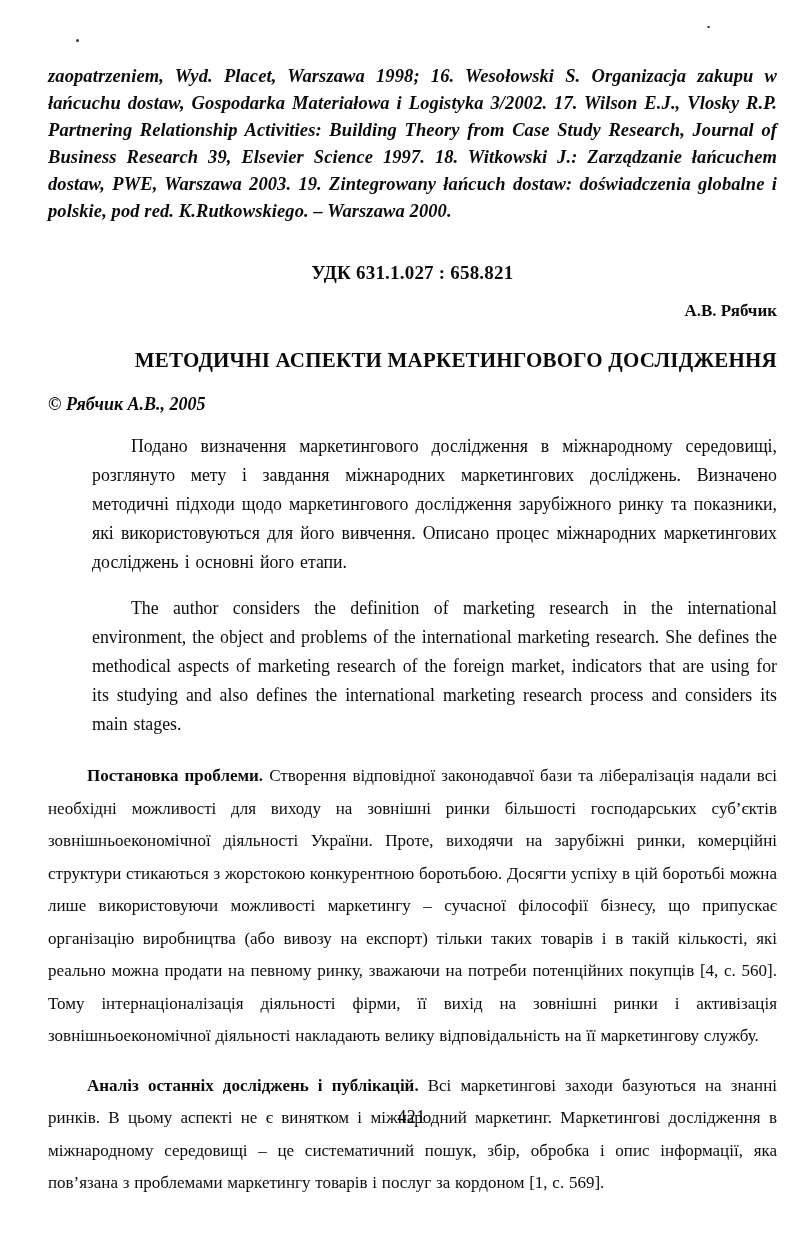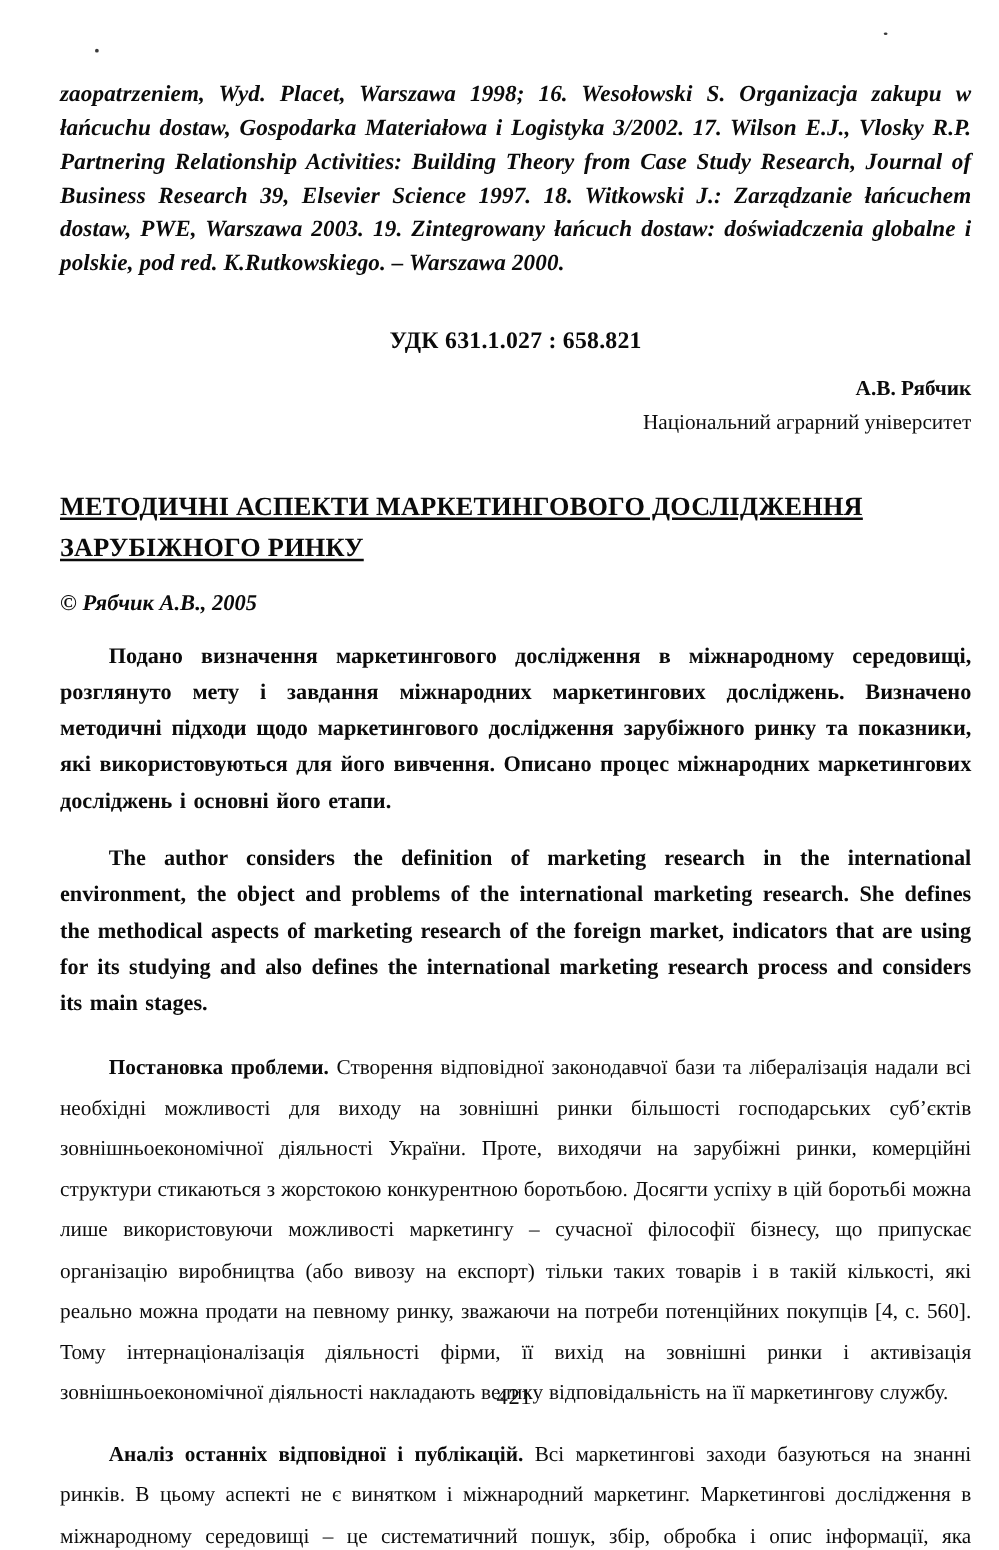--- a/index.html
+++ b/index.html
@@ -41,43 +41,43 @@
   .byline {
     margin-top: 13px;
     text-align: right;
     font-size: 17px;
     line-height: 27px;
   }
   .byline .author { font-weight: bold; }
   .byline .affiliation { font-weight: normal; }
   
   .title {
-    margin-top: 38px;
-    text-align: left;
+    margin-top: 20px;
+    text-align: right;
     font-weight: bold;
     font-size: 21px;
     line-height: 33px;
     letter-spacing: 0.2px;
-    text-decoration: underline;
   }
   .copyright {
     margin-top: 17px;
     font-style: italic;
     font-weight: bold;
     font-size: 18px;
   }
   
   .abstract {
     margin-top: 17px;
-    font-weight: bold;
+    font-weight: normal;
     font-size: 17.8px;
     line-height: 29px;
     text-align: justify;
     text-indent: 39px;
     word-spacing: 1.5px;
+    margin-left: 44px;
   }
   .abstract.en { margin-top: 13px; }
   
   .para {
     margin-top: 0;
     font-size: 17px;
     line-height: 32.5px;
     text-align: justify;
     text-indent: 39px;
     word-spacing: 0.5px;
@@ -111,37 +111,35 @@
 
   <div class="speck s1"></div>
   <div class="speck s2"></div>
 
   <p class="refs">zaopatrzeniem, Wyd. Placet, Warszawa 1998; 16. Wesołowski S. Organizacja zakupu w łańcuchu dostaw, Gospodarka Materiałowa i Logistyka 3/2002. 17. Wilson E.J., Vlosky R.P. Partnering Relationship Activities: Building Theory from Case Study Research, Journal of Business Research 39, Elsevier Science 1997. 18. Witkowski J.: Zarządzanie łańcuchem dostaw, PWE, Warszawa 2003. 19. Zintegrowany łańcuch dostaw: doświadczenia globalne i polskie, pod red. K.Rutkowskiego. –  Warszawa 2000.</p>
 
   <div class="udc">УДК 631.1.027 : 658.821</div>
 
   <div class="byline">
     <div class="author">А.В. Рябчик</div>
-    <div class="affiliation">Національний аграрний університет</div>
   </div>
 
   <h1 class="title">
     <span>МЕТОДИЧНІ АСПЕКТИ МАРКЕТИНГОВОГО ДОСЛІДЖЕННЯ</span><br>
-    <span>ЗАРУБІЖНОГО РИНКУ</span>
   </h1>
 
   <div class="copyright">© Рябчик А.В., 2005</div>
 
   <p class="abstract uk">Подано визначення маркетингового дослідження в міжнародному середовищі, розглянуто мету і завдання міжнародних маркетингових досліджень. Визначено методичні підходи щодо маркетингового дослідження зарубіжного ринку та показники, які використовуються для його вивчення. Описано процес міжнародних маркетингових досліджень і основні його етапи.</p>
 
   <p class="abstract en">The author considers the definition of marketing research in the international environment, the object and problems of the international marketing research. She defines the methodical aspects of marketing research of the foreign market, indicators that are using for its studying and also defines the international marketing research process and considers its main stages.</p>
 
   <p class="para first">
     <span class="lead">Постановка проблеми.</span><span> Створення відповідної законодавчої бази та лібералізація надали всі необхідні можливості для виходу на зовнішні ринки більшості господарських суб’єктів зовнішньоекономічної діяльності України. Проте, виходячи на зарубіжні ринки, комерційні структури стикаються з жорстокою конкурентною боротьбою. Досягти успіху в цій боротьбі можна лише використовуючи можливості маркетингу – сучасної філософії бізнесу, що припускає організацію виробництва (або вивозу на експорт) тільки таких товарів і в такій кількості, які реально можна продати на певному ринку, зважаючи на потреби потенційних покупців [4, с. 560]. Тому інтернаціоналізація діяльності фірми, її вихід на зовнішні ринки і активізація зовнішньоекономічної діяльності накладають велику відповідальність на її маркетингову службу.</span>
   </p>
 
   <p class="para">
-    <span class="lead">Аналіз останніх відповідної і публікацій.</span><span> Всі маркетингові заходи базуються на знанні ринків. В цьому аспекті не є винятком і міжнародний маркетинг. Маркетингові дослідження в міжнародному середовищі – це систематичний пошук, збір, обробка і опис інформації, яка пов’язана з проблемами маркетингу товарів і послуг за кордоном [1, с. 569].</span>
+    <span class="lead">Аналіз останніх досліджень і публікацій.</span><span> Всі маркетингові заходи базуються на знанні ринків. В цьому аспекті не є винятком і міжнародний маркетинг. Маркетингові дослідження в міжнародному середовищі – це систематичний пошук, збір, обробка і опис інформації, яка пов’язана з проблемами маркетингу товарів і послуг за кордоном [1, с. 569].</span>
   </p>
 
   <div class="page-number">421</div>
 
 </div>
 
 </body></html>

